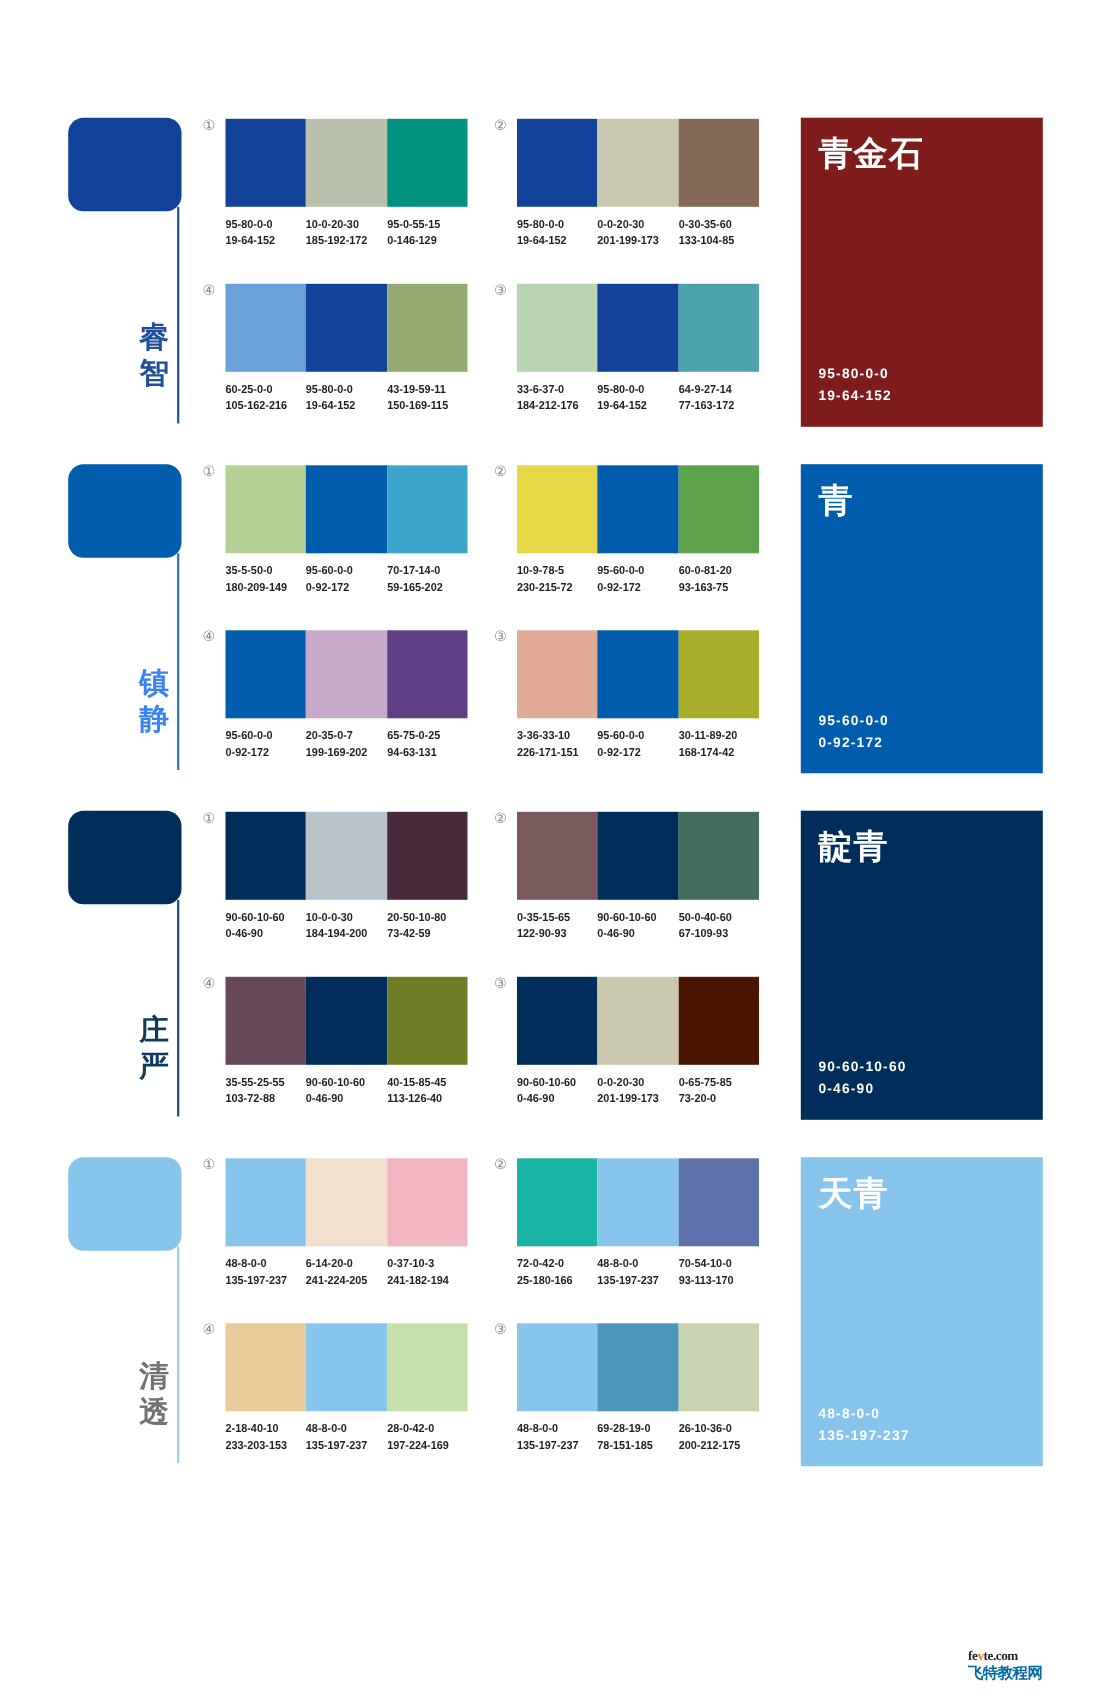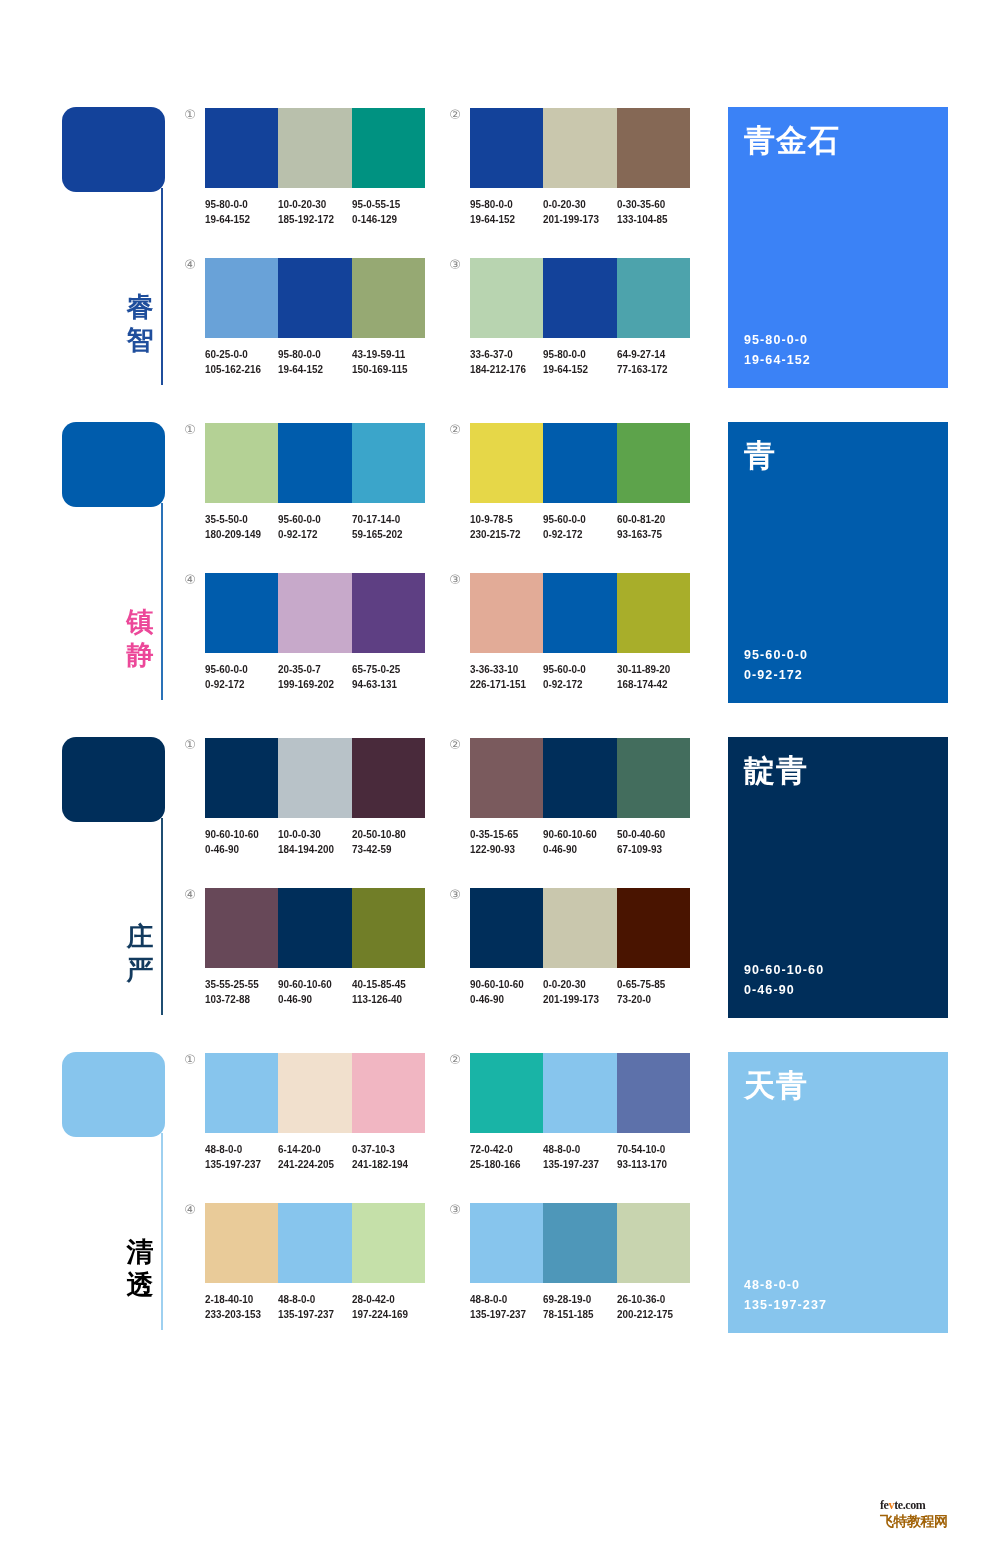--- a/index.html
+++ b/index.html
@@ -86,21 +86,21 @@
     position: absolute; left: 880px; top: 1497px;
     width: 110px; text-align: left;
   }
   .fv-line1 {
     font-size: 12px; font-weight: 700; color: #231f20;
     font-family: "Liberation Serif", "DejaVu Serif", serif;
     letter-spacing: -0.4px; line-height: 16px;
   }
   .fv-line1 .accent { color: #f07c14; }
   .fv-line2 {
-    font-size: 14px; font-weight: 700; color: #a16207;
+    font-size: 14px; font-weight: 700; color: #0369a1;
     font-family: "DejaVu Sans", sans-serif;
     letter-spacing: -0.5px; line-height: 16px;
   }
 </style>
 </head>
 <body>
 
 <div id="sheet">
     <div class="section" style="top: 100px;">
       <div class="tab" style="background: rgb(19, 66, 154);"></div>
@@ -187,32 +187,32 @@
           <div>
             <div class="code-l1">95-80-0-0</div>
             <div class="code-l2">19-64-152</div>
           </div>
           <div>
             <div class="code-l1">64-9-27-14</div>
             <div class="code-l2">77-163-172</div>
           </div>
         </div>
       </div>
-      <div class="panel" style="background: #3b82f6;">
+      <div class="panel" style="background: #7f1d1d;">
         <div class="panel-title">青金石</div>
         <div class="panel-codes">
           <div>95-80-0-0</div>
           <div>19-64-152</div>
         </div>
       </div>
     </div>
     <div class="section" style="top: 415px;">
       <div class="tab" style="background: rgb(0, 92, 172);"></div>
       <div class="connector" style="background: rgb(42, 114, 184);"></div>
-      <div class="vlabel" style="color: #ec4899;">镇静</div>
+      <div class="vlabel" style="color: #3b82f6;">镇静</div>
       <div class="group col-l row-t">
         <span class="gnum">①</span>
         <div class="swatches">
           <i style="background: rgb(180, 209, 149);"></i>
           <i style="background: rgb(0, 92, 172);"></i>
           <i style="background: rgb(59, 165, 202);"></i>
         </div>
         <div class="codes">
           <div>
             <div class="code-l1">35-5-50-0</div>
@@ -398,21 +398,21 @@
         <div class="panel-title">靛青</div>
         <div class="panel-codes">
           <div>90-60-10-60</div>
           <div>0-46-90</div>
         </div>
       </div>
     </div>
     <div class="section" style="top: 1045px;">
       <div class="tab" style="background: rgb(135, 197, 237);"></div>
       <div class="connector" style="background: rgb(158, 208, 240);"></div>
-      <div class="vlabel" style="color: #000000;">清透</div>
+      <div class="vlabel" style="color: #737373;">清透</div>
       <div class="group col-l row-t">
         <span class="gnum">①</span>
         <div class="swatches">
           <i style="background: rgb(135, 197, 237);"></i>
           <i style="background: rgb(241, 224, 205);"></i>
           <i style="background: rgb(241, 182, 194);"></i>
         </div>
         <div class="codes">
           <div>
             <div class="code-l1">48-8-0-0</div>

